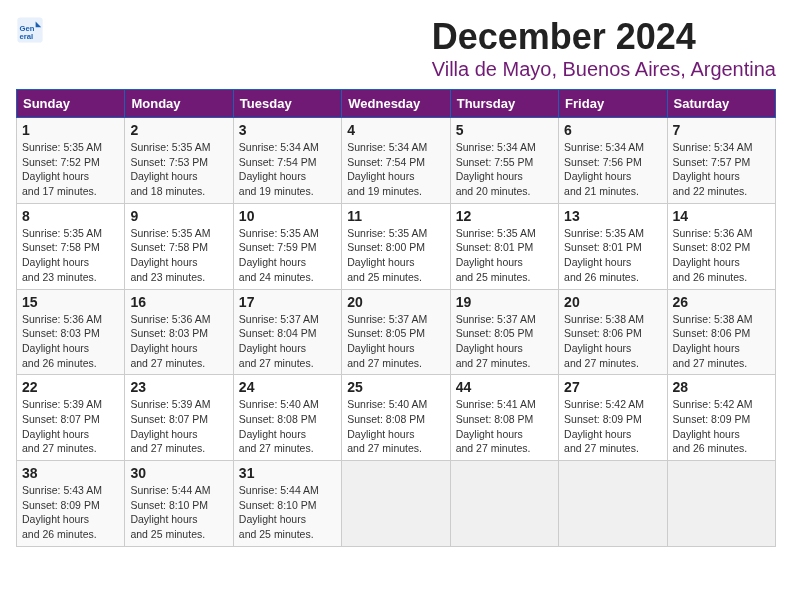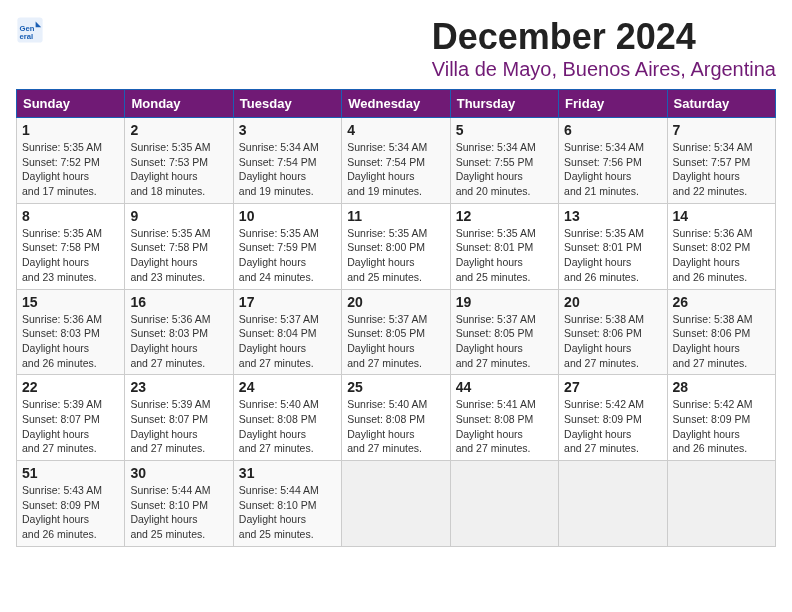--- a/index.html
+++ b/index.html
@@ -233,21 +233,21 @@
         <span class="day-num">27</span>
         <span class="day-detail">Sunrise: 5:42 AM<br>Sunset: 8:09 PM<br>Daylight hours<br>and 27 minutes.</span>
       </td>
         <td>
         <span class="day-num">28</span>
         <span class="day-detail">Sunrise: 5:42 AM<br>Sunset: 8:09 PM<br>Daylight hours<br>and 26 minutes.</span>
       </td>
       </tr>
       <tr>
         <td>
-        <span class="day-num">51</span>
+        <span class="day-num">38</span>
         <span class="day-detail">Sunrise: 5:43 AM<br>Sunset: 8:09 PM<br>Daylight hours<br>and 26 minutes.</span>
       </td>
         <td>
         <span class="day-num">30</span>
         <span class="day-detail">Sunrise: 5:44 AM<br>Sunset: 8:10 PM<br>Daylight hours<br>and 25 minutes.</span>
       </td>
         <td>
         <span class="day-num">31</span>
         <span class="day-detail">Sunrise: 5:44 AM<br>Sunset: 8:10 PM<br>Daylight hours<br>and 25 minutes.</span>
       </td>

